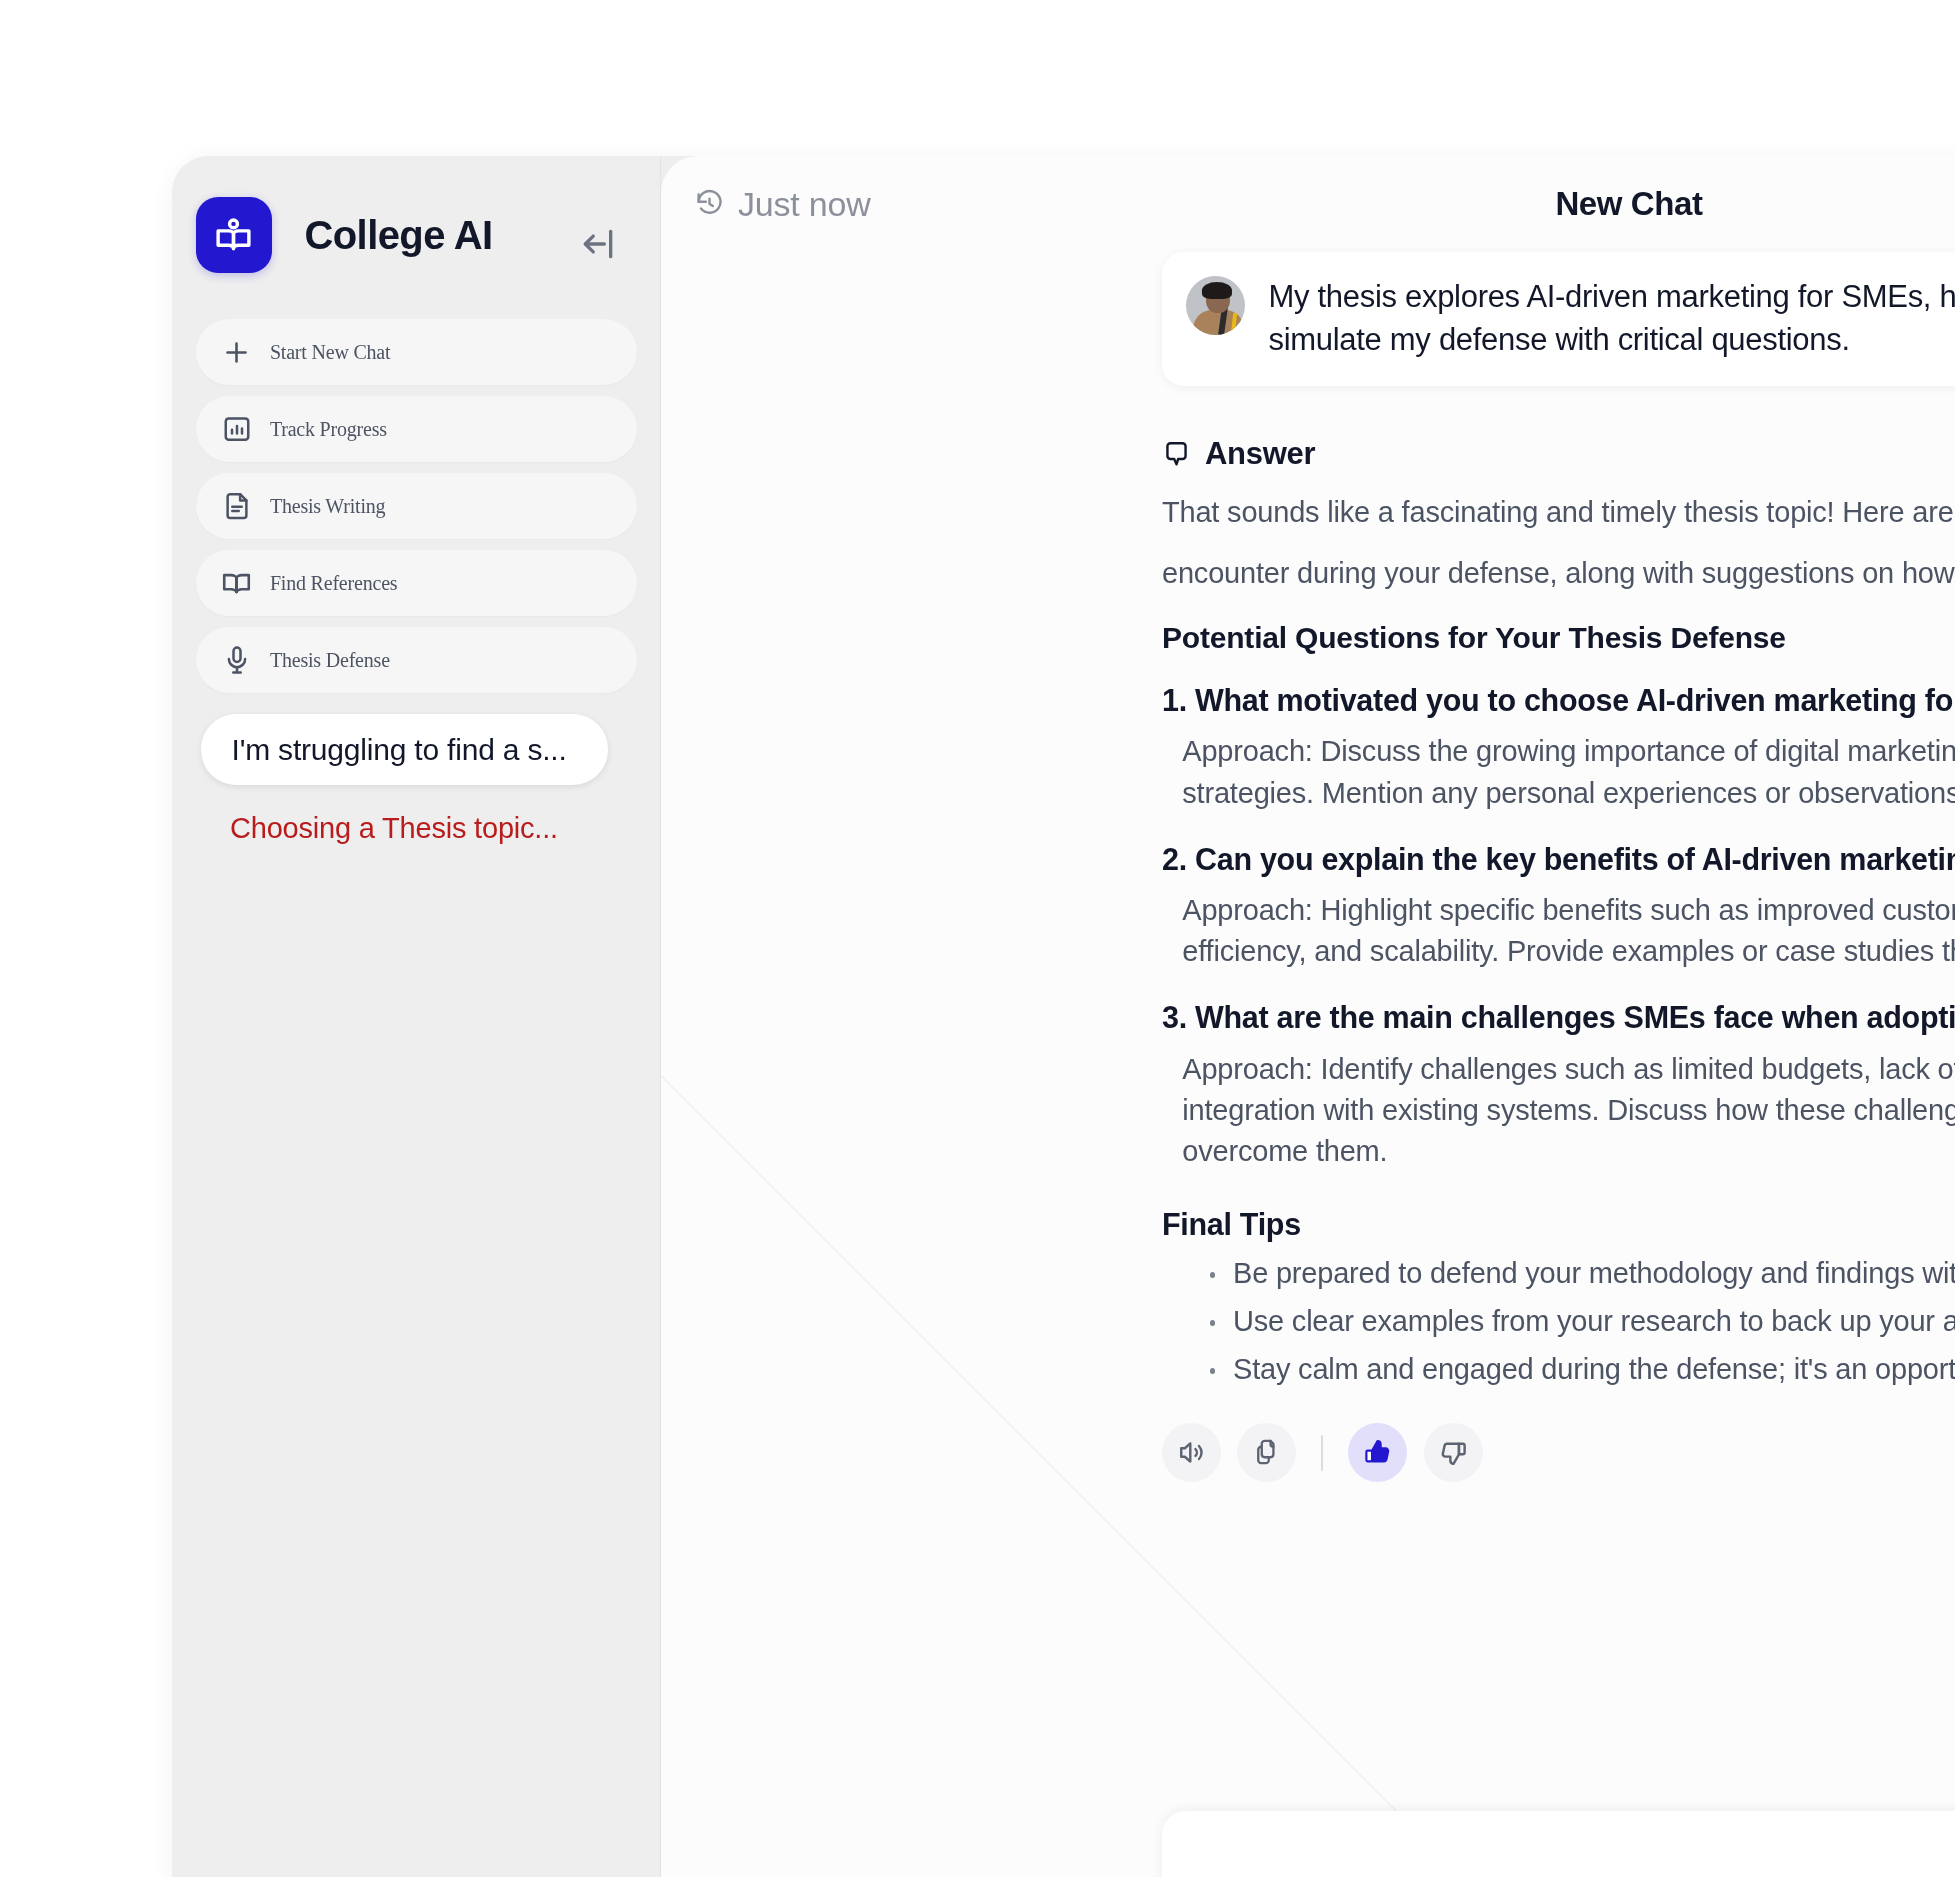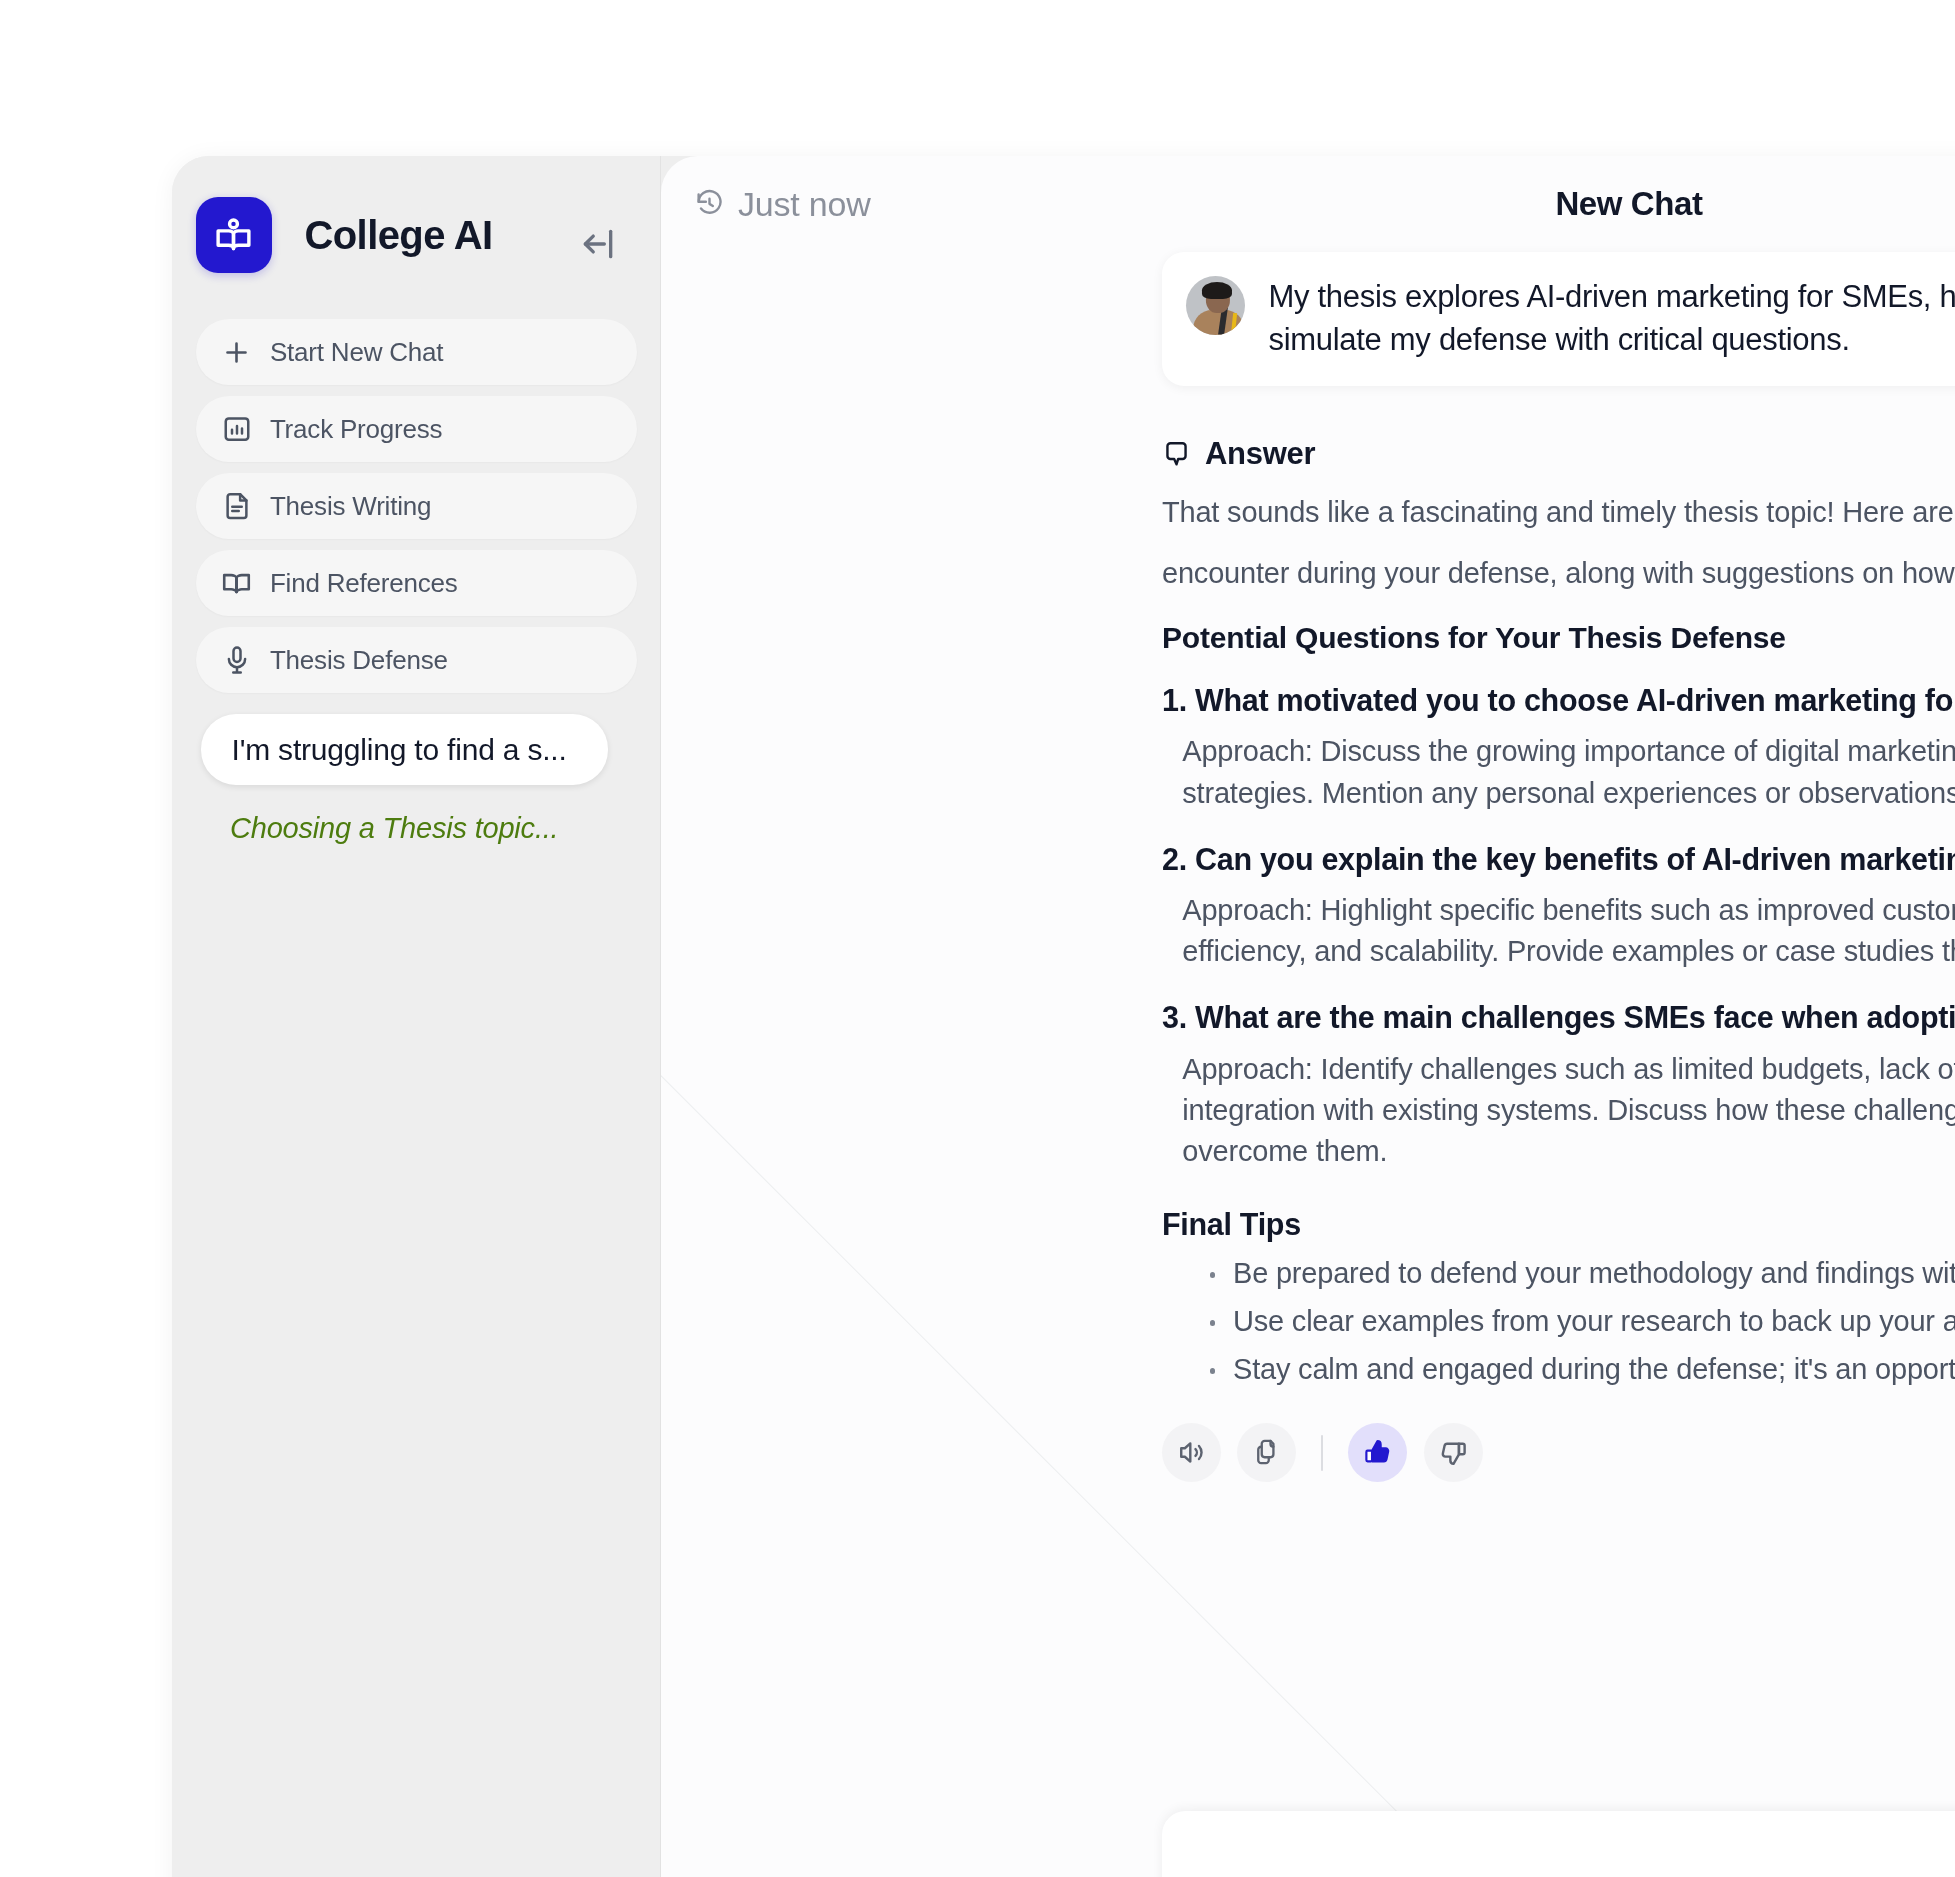--- a/index.html
+++ b/index.html
@@ -74,24 +74,25 @@
     background: #f6f6f6;
     box-shadow: 0 0.8px 2px rgba(0,0,0,0.035);
     cursor: pointer;
   }
   .nav-item .nav-icon {
     width: 34px; height: 34px;
     display: flex; align-items: center; justify-content: center;
     flex: 0 0 34px;
   }
   .nav-label {
-    font-size: 26px;
+    font-size: 20px;
     color: #4c5463;
     letter-spacing: -0.2px;
     white-space: nowrap;
+    font-family: Liberation Serif, serif;
   }
 
   .history-chip {
     margin: 21px 0 2px 29px;
     width: 407px;
     height: 71px;
     background: #ffffff;
     border-radius: 35px;
     display: flex; align-items: center;
     padding: 0 30.5px;
@@ -101,24 +102,23 @@
   .history-chip span {
     font-size: 30px;
     color: #121829;
     letter-spacing: -0.2px;
     white-space: nowrap;
     overflow: hidden;
   }
   .history-sub {
     margin: 26.6px 0 0 58px;
     font-size: 29px;
-    color: #4d7c0f;
-    letter-spacing: -0.2px;
-    white-space: nowrap;
-    font-style: italic;
+    color: #b91c1c;
+    letter-spacing: -0.2px;
+    white-space: nowrap;
   }
 
   
   .main {
     flex: 1 1 auto;
     background: #fcfcfd;
     position: relative;
     overflow: hidden;
     border-radius: 37px 0 0 0;
   }

